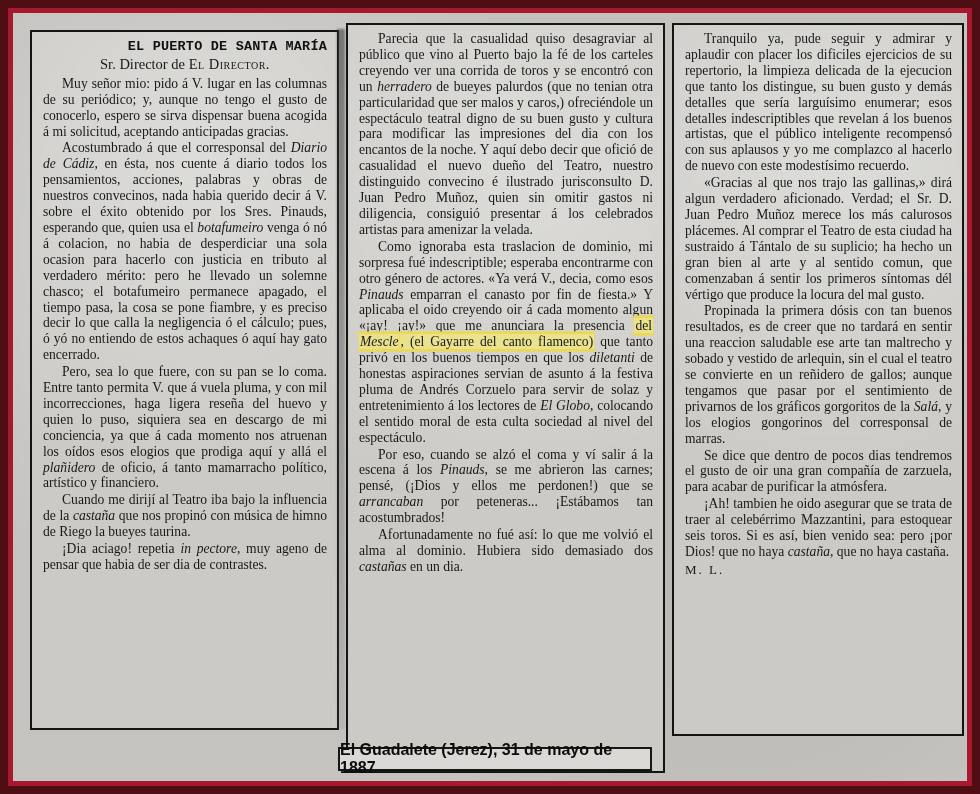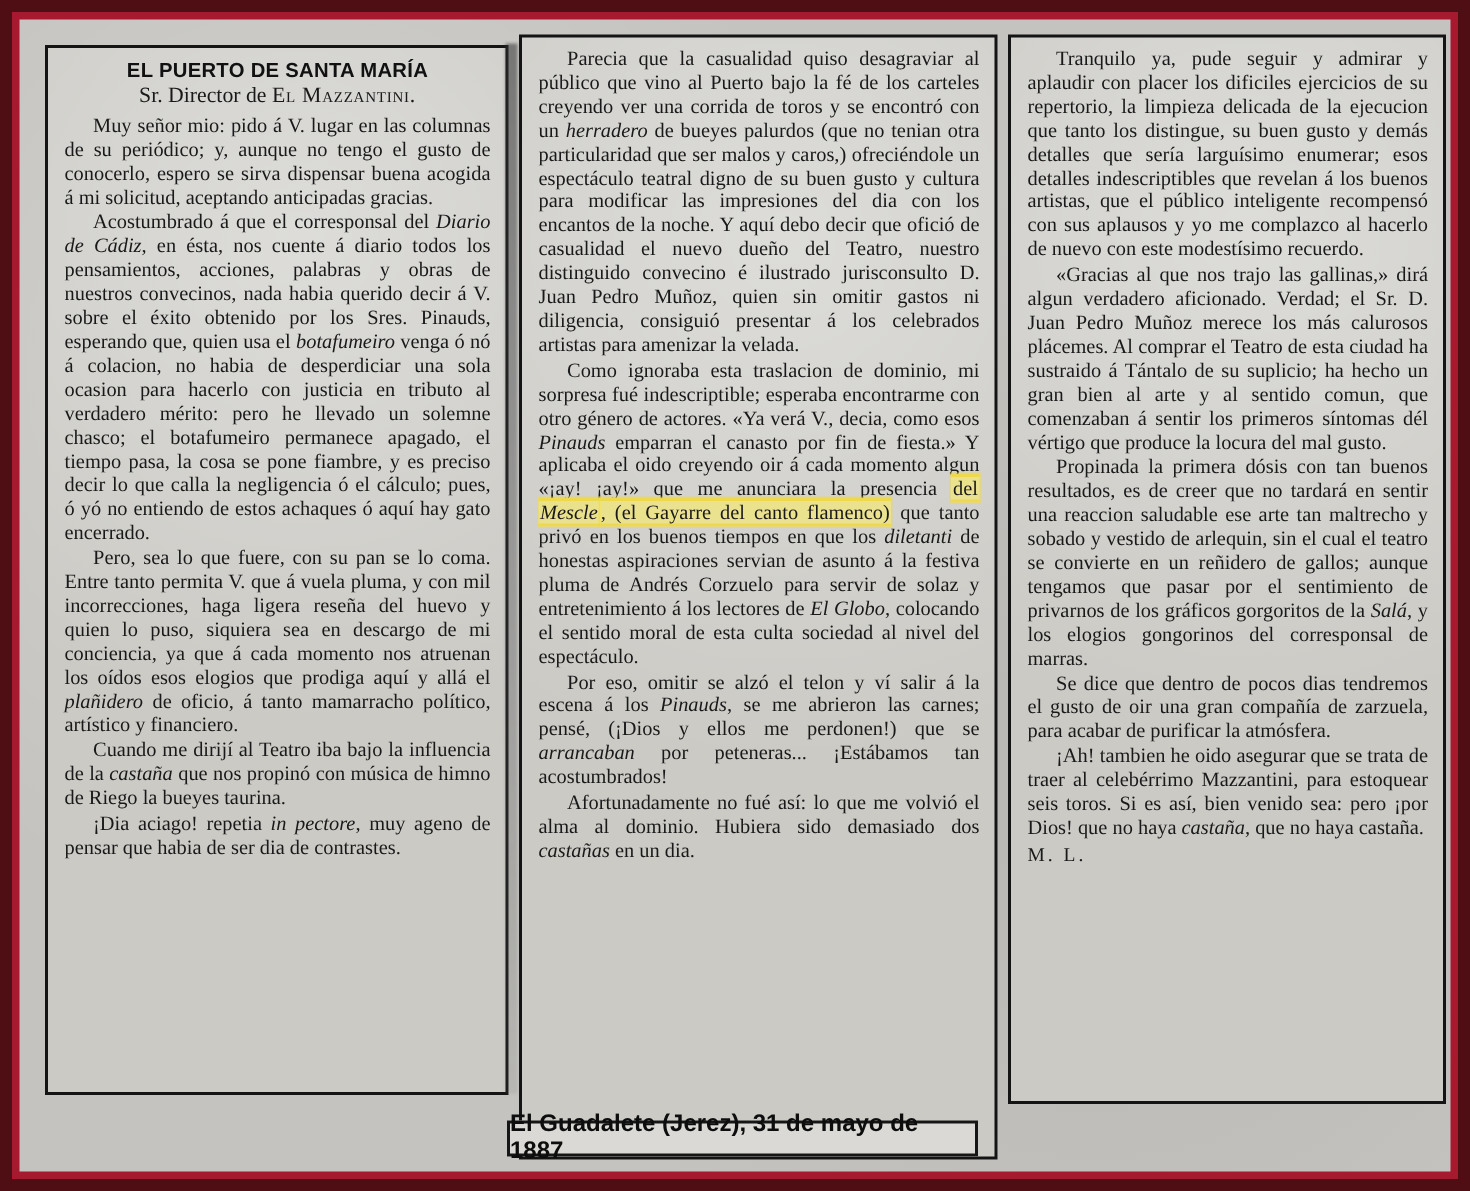--- a/index.html
+++ b/index.html
@@ -34,23 +34,23 @@
   .col1{left:17px;top:17px;width:309px;height:700px;}
   .col2{left:333px;top:10px;width:319px;height:750px;}
   .col3{left:659px;top:10px;width:292px;height:713px;}
   .gutter-shadow{
     position:absolute;left:324px;top:16px;width:8px;height:700px;
     background:linear-gradient(180deg, rgba(50,50,52,.55), rgba(80,80,82,.35) 60%, rgba(110,110,110,.15));
     filter:blur(1.2px);
   }
   .heading{
     margin:1px 0 2px 0;
-    font-family:Liberation Sans, sans-serif;
+    font-family:Liberation Mono, monospace;
     font-weight:700;font-size:13.5px;letter-spacing:.2px;
-    text-align:center;color:#111;
+    text-align:right;color:#111;
   }
   .subheading{margin:0 0 3px 0;text-align:center;font-size:14.5px;}
   .para{margin:0;text-indent:1.4em;}
   .para + .para{margin-top:1px;}
   .signature{margin:2px 44px 0 0;text-align:left;font-size:13px;letter-spacing:2px;}
   .it{font-style:italic;}
   .sc{font-variant:small-caps;letter-spacing:.5px;}
   .hl{
     background:rgba(253,238,90,.55);
     border-top:2px solid #ecd94e;border-bottom:2px solid #ecd94e;
@@ -67,31 +67,31 @@
     font-family:"Liberation Sans",sans-serif;
     font-weight:700;font-size:16px;color:#0d0d0d;
   }
 </style>
 </head>
 <body>
 
 <div class="paper">
   <section class="col col1">
       <h2 class="heading">EL PUERTO DE SANTA MARÍA</h2>
-      <p class="subheading"><span>Sr. Director de </span><span class="sc">El Mazzantini.</span></p>
+      <p class="subheading"><span>Sr. Director de </span><span class="sc">El Director.</span></p>
       <p class="para"><span>Muy señor mio: pido á V. lugar en las columnas de su periódico; y, aunque no tengo el gusto de conocerlo, espero se sirva dispensar buena acogida á mi solicitud, aceptando anticipadas gracias.</span></p>
       <p class="para"><span>Acostumbrado á que el corresponsal del </span><span class="it">Diario de Cádiz</span><span>, en ésta, nos cuente á diario todos los pensamientos, acciones, palabras y obras de nuestros convecinos, nada habia querido decir á V. sobre el éxito obtenido por los Sres. Pinauds, esperando que, quien usa el </span><span class="it">botafumeiro</span><span> venga ó nó á colacion, no habia de desperdiciar una sola ocasion para hacerlo con justicia en tributo al verdadero mérito: pero he llevado un solemne chasco; el botafumeiro permanece apagado, el tiempo pasa, la cosa se pone fiambre, y es preciso decir lo que calla la negligencia ó el cálculo; pues, ó yó no entiendo de estos achaques ó aquí hay gato encerrado.</span></p>
       <p class="para"><span>Pero, sea lo que fuere, con su pan se lo coma. Entre tanto permita V. que á vuela pluma, y con mil incorrecciones, haga ligera reseña del huevo y quien lo puso, siquiera sea en descargo de mi conciencia, ya que á cada momento nos atruenan los oídos esos elogios que prodiga aquí y allá el </span><span class="it">plañidero</span><span> de oficio, á tanto mamarracho político, artístico y financiero.</span></p>
       <p class="para"><span>Cuando me dirijí al Teatro iba bajo la influencia de la </span><span class="it">castaña</span><span> que nos propinó con música de himno de Riego la bueyes taurina.</span></p>
       <p class="para"><span>¡Dia aciago! repetia </span><span class="it">in pectore</span><span>, muy ageno de pensar que habia de ser dia de contrastes.</span></p>
     </section>
   <section class="col col2">
       <p class="para"><span>Parecia que la casualidad quiso desagraviar al público que vino al Puerto bajo la fé de los carteles creyendo ver una corrida de toros y se encontró con un </span><span class="it">herradero</span><span> de bueyes palurdos (que no tenian otra particularidad que ser malos y caros,) ofreciéndole un espectáculo teatral digno de su buen gusto y cultura para modificar las impresiones del dia con los encantos de la noche. Y aquí debo decir que ofició de casualidad el nuevo dueño del Teatro, nuestro distinguido convecino é ilustrado jurisconsulto D. Juan Pedro Muñoz, quien sin omitir gastos ni diligencia, consiguió presentar á los celebrados artistas para amenizar la velada.</span></p>
       <p class="para"><span>Como ignoraba esta traslacion de dominio, mi sorpresa fué indescriptible; esperaba encontrarme con otro género de actores. «Ya verá V., decia, como esos </span><span class="it">Pinauds</span><span> emparran el canasto por fin de fiesta.» Y aplicaba el oido creyendo oir á cada momento algun «¡ay! ¡ay!» que me anunciara la presencia </span><span class="hl">del </span><span class="it hl">Mescle</span><span class="hl">, (el Gayarre del canto flamenco)</span><span> que tanto privó en los buenos tiempos en que los </span><span class="it">diletanti</span><span> de honestas aspiraciones servian de asunto á la festiva pluma de Andrés Corzuelo para servir de solaz y entretenimiento á los lectores de </span><span class="it">El Globo</span><span>, colocando el sentido moral de esta culta sociedad al nivel del espectáculo.</span></p>
-      <p class="para"><span>Por eso, omitir se alzó el telon y ví salir á la escena á los </span><span class="it">Pinauds</span><span>, se me abrieron las carnes; pensé, (¡Dios y ellos me perdonen!) que se </span><span class="it">arrancaban</span><span> por peteneras... ¡Estábamos tan acostumbrados!</span></p>
+      <p class="para"><span>Por eso, cuando se alzó el coma y ví salir á la escena á los </span><span class="it">Pinauds</span><span>, se me abrieron las carnes; pensé, (¡Dios y ellos me perdonen!) que se </span><span class="it">arrancaban</span><span> por peteneras... ¡Estábamos tan acostumbrados!</span></p>
       <p class="para"><span>Afortunadamente no fué así: lo que me volvió el alma al dominio. Hubiera sido demasiado dos </span><span class="it">castañas</span><span> en un dia.</span></p>
     </section>
   <section class="col col3">
       <p class="para"><span>Tranquilo ya, pude seguir y admirar y aplaudir con placer los dificiles ejercicios de su repertorio, la limpieza delicada de la ejecucion que tanto los distingue, su buen gusto y demás detalles que sería larguísimo enumerar; esos detalles indescriptibles que revelan á los buenos artistas, que el público inteligente recompensó con sus aplausos y yo me complazco al hacerlo de nuevo con este modestísimo recuerdo.</span></p>
       <p class="para"><span>«Gracias al que nos trajo las gallinas,» dirá algun verdadero aficionado. Verdad; el Sr. D. Juan Pedro Muñoz merece los más calurosos plácemes. Al comprar el Teatro de esta ciudad ha sustraido á Tántalo de su suplicio; ha hecho un gran bien al arte y al sentido comun, que comenzaban á sentir los primeros síntomas dél vértigo que produce la locura del mal gusto.</span></p>
       <p class="para"><span>Propinada la primera dósis con tan buenos resultados, es de creer que no tardará en sentir una reaccion saludable ese arte tan maltrecho y sobado y vestido de arlequin, sin el cual el teatro se convierte en un reñidero de gallos; aunque tengamos que pasar por el sentimiento de privarnos de los gráficos gorgoritos de la </span><span class="it">Salá</span><span>, y los elogios gongorinos del corresponsal de marras.</span></p>
       <p class="para"><span>Se dice que dentro de pocos dias tendremos el gusto de oir una gran compañía de zarzuela, para acabar de purificar la atmósfera.</span></p>
       <p class="para"><span>¡Ah! tambien he oido asegurar que se trata de traer al celebérrimo Mazzantini, para estoquear seis toros. Si es así, bien venido sea: pero ¡por Dios! que no haya </span><span class="it">castaña</span><span>, que no haya castaña.</span></p>
       <p class="signature">M. L.</p>
     </section>

